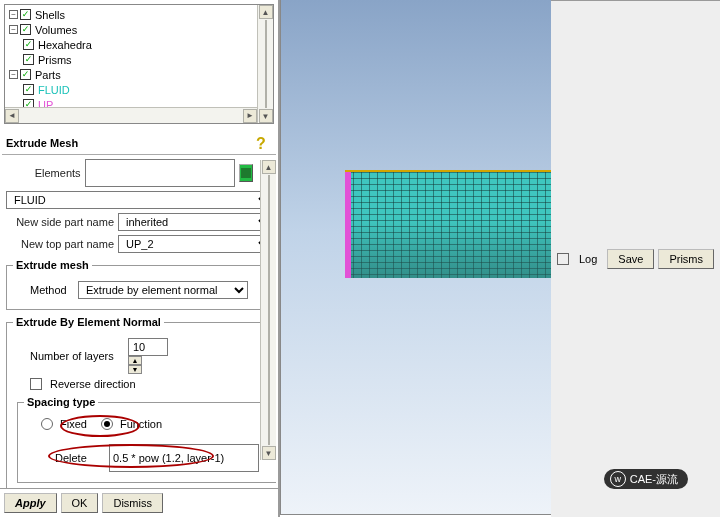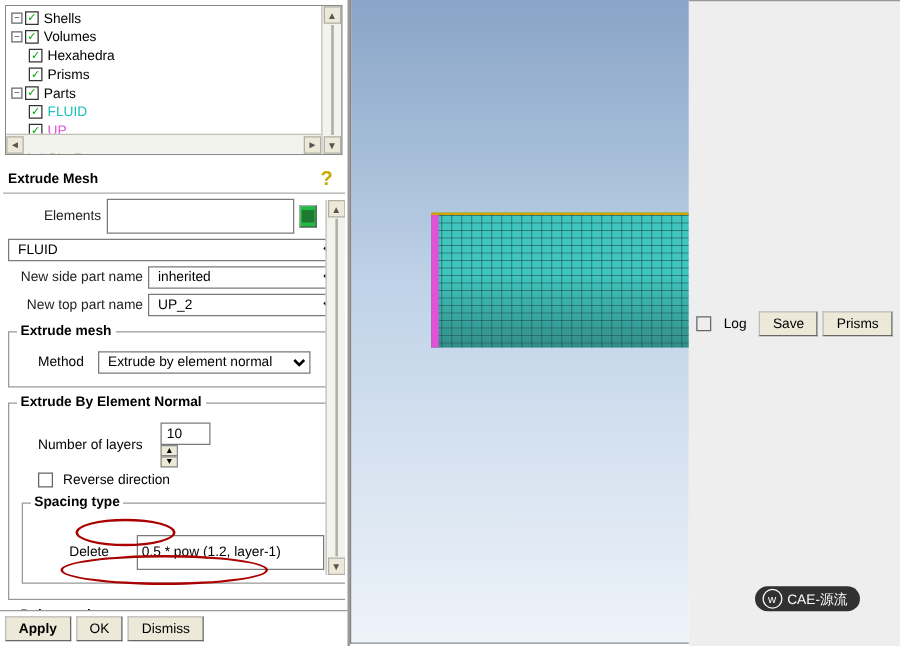--- a/index.html
+++ b/index.html
@@ -34,21 +34,21 @@
   .spin { display: flex; flex-direction: column; }
   .spin input { width: 40px; height: 18px; border: 1px solid #7a7a7a; text-align: left; padding-left: 4px; }
   .spin .spinbtns { display: flex; flex-direction: column; }
   .spin .spinbtns span { width: 14px; height: 9px; border: 1px solid #888; background: #ece9d8; font-size: 7px; text-align: center; line-height: 7px; }
   .chk { width: 12px; height: 12px; border: 1px solid #666; display: inline-block; margin-right: 4px; }
   .radio { width: 12px; height: 12px; border: 1px solid #666; border-radius: 50%; display: inline-flex; align-items: center; justify-content: center; margin-right: 3px; }
   .radio .dot { width: 6px; height: 6px; border-radius: 50%; background: #000; }
   .ann-oval { position: absolute; border: 2px solid #a00; border-radius: 50%; pointer-events: none; }
   .btnbar { display: flex; gap: 4px; border-top: 1px solid #999; padding: 4px; }
   .btnbar button, .r-btnrow button { height: 20px; border: 1px outset #bbb; background: #ece9d8; padding: 0 10px; }
-  .btnbar .apply { font-weight: bold; }
+  .btnbar .apply { font-weight: bold; font-style: italic; }
   .viewport { flex: 1; position: relative; background: linear-gradient(to bottom,#89a4c7 0%,#c0d3e8 45%,#eef3f9 100%); border-left: 1px solid #888; border-bottom: 1px solid #888; margin: 0 0 2px 0; overflow: hidden; }
   .mesh { position: absolute; top: 170px; left: 64px; right: 0; height: 108px; background: #3fc6bf; border-top: 2px solid #d4a500; }
   .mesh .leftcap { position: absolute; left: 0; top: 0; bottom: 0; width: 6px; background: #e252d6; }
   .mesh .grid {
     position: absolute; inset: 0;
     background-image:
       linear-gradient(to right, rgba(20,50,50,.5) 1px, transparent 1px),
       linear-gradient(to bottom, rgba(20,50,50,.5) 1px, transparent 1px);
     background-size: 8px 6px;
     background-position: 0 0;
@@ -167,20 +167,28 @@
               </div>
           </div>
         </div>
         <div class="inner-row">
           <span class="chk"></span>
           <span>Reverse direction</span>
         </div>
 
         <fieldset style="position:relative">
           <legend>Spacing type</legend>
+          <div class="inner-row">
+            <span class="radio"></span>
+            <span style="margin-right:10px">Fixed</span>
+            <span class="radio">
+                <span class="dot"></span>
+              </span>
+            <span>Function</span>
+          </div>
           <div class="inner-row" style="margin-top:14px">
             <label style="width:50px;margin-left:14px">Delete</label>
             <input class="txt" type="text" value="0.5 * pow (1.2, layer-1)" style="">
           </div>
           <span class="ann-oval" style="left:42px; top:7px; width:80px; height:22px"></span>
           <span class="ann-oval" style="left:30px; top:36px; width:166px; height:24px"></span>
         </fieldset>
       </fieldset>
 
       <fieldset>

